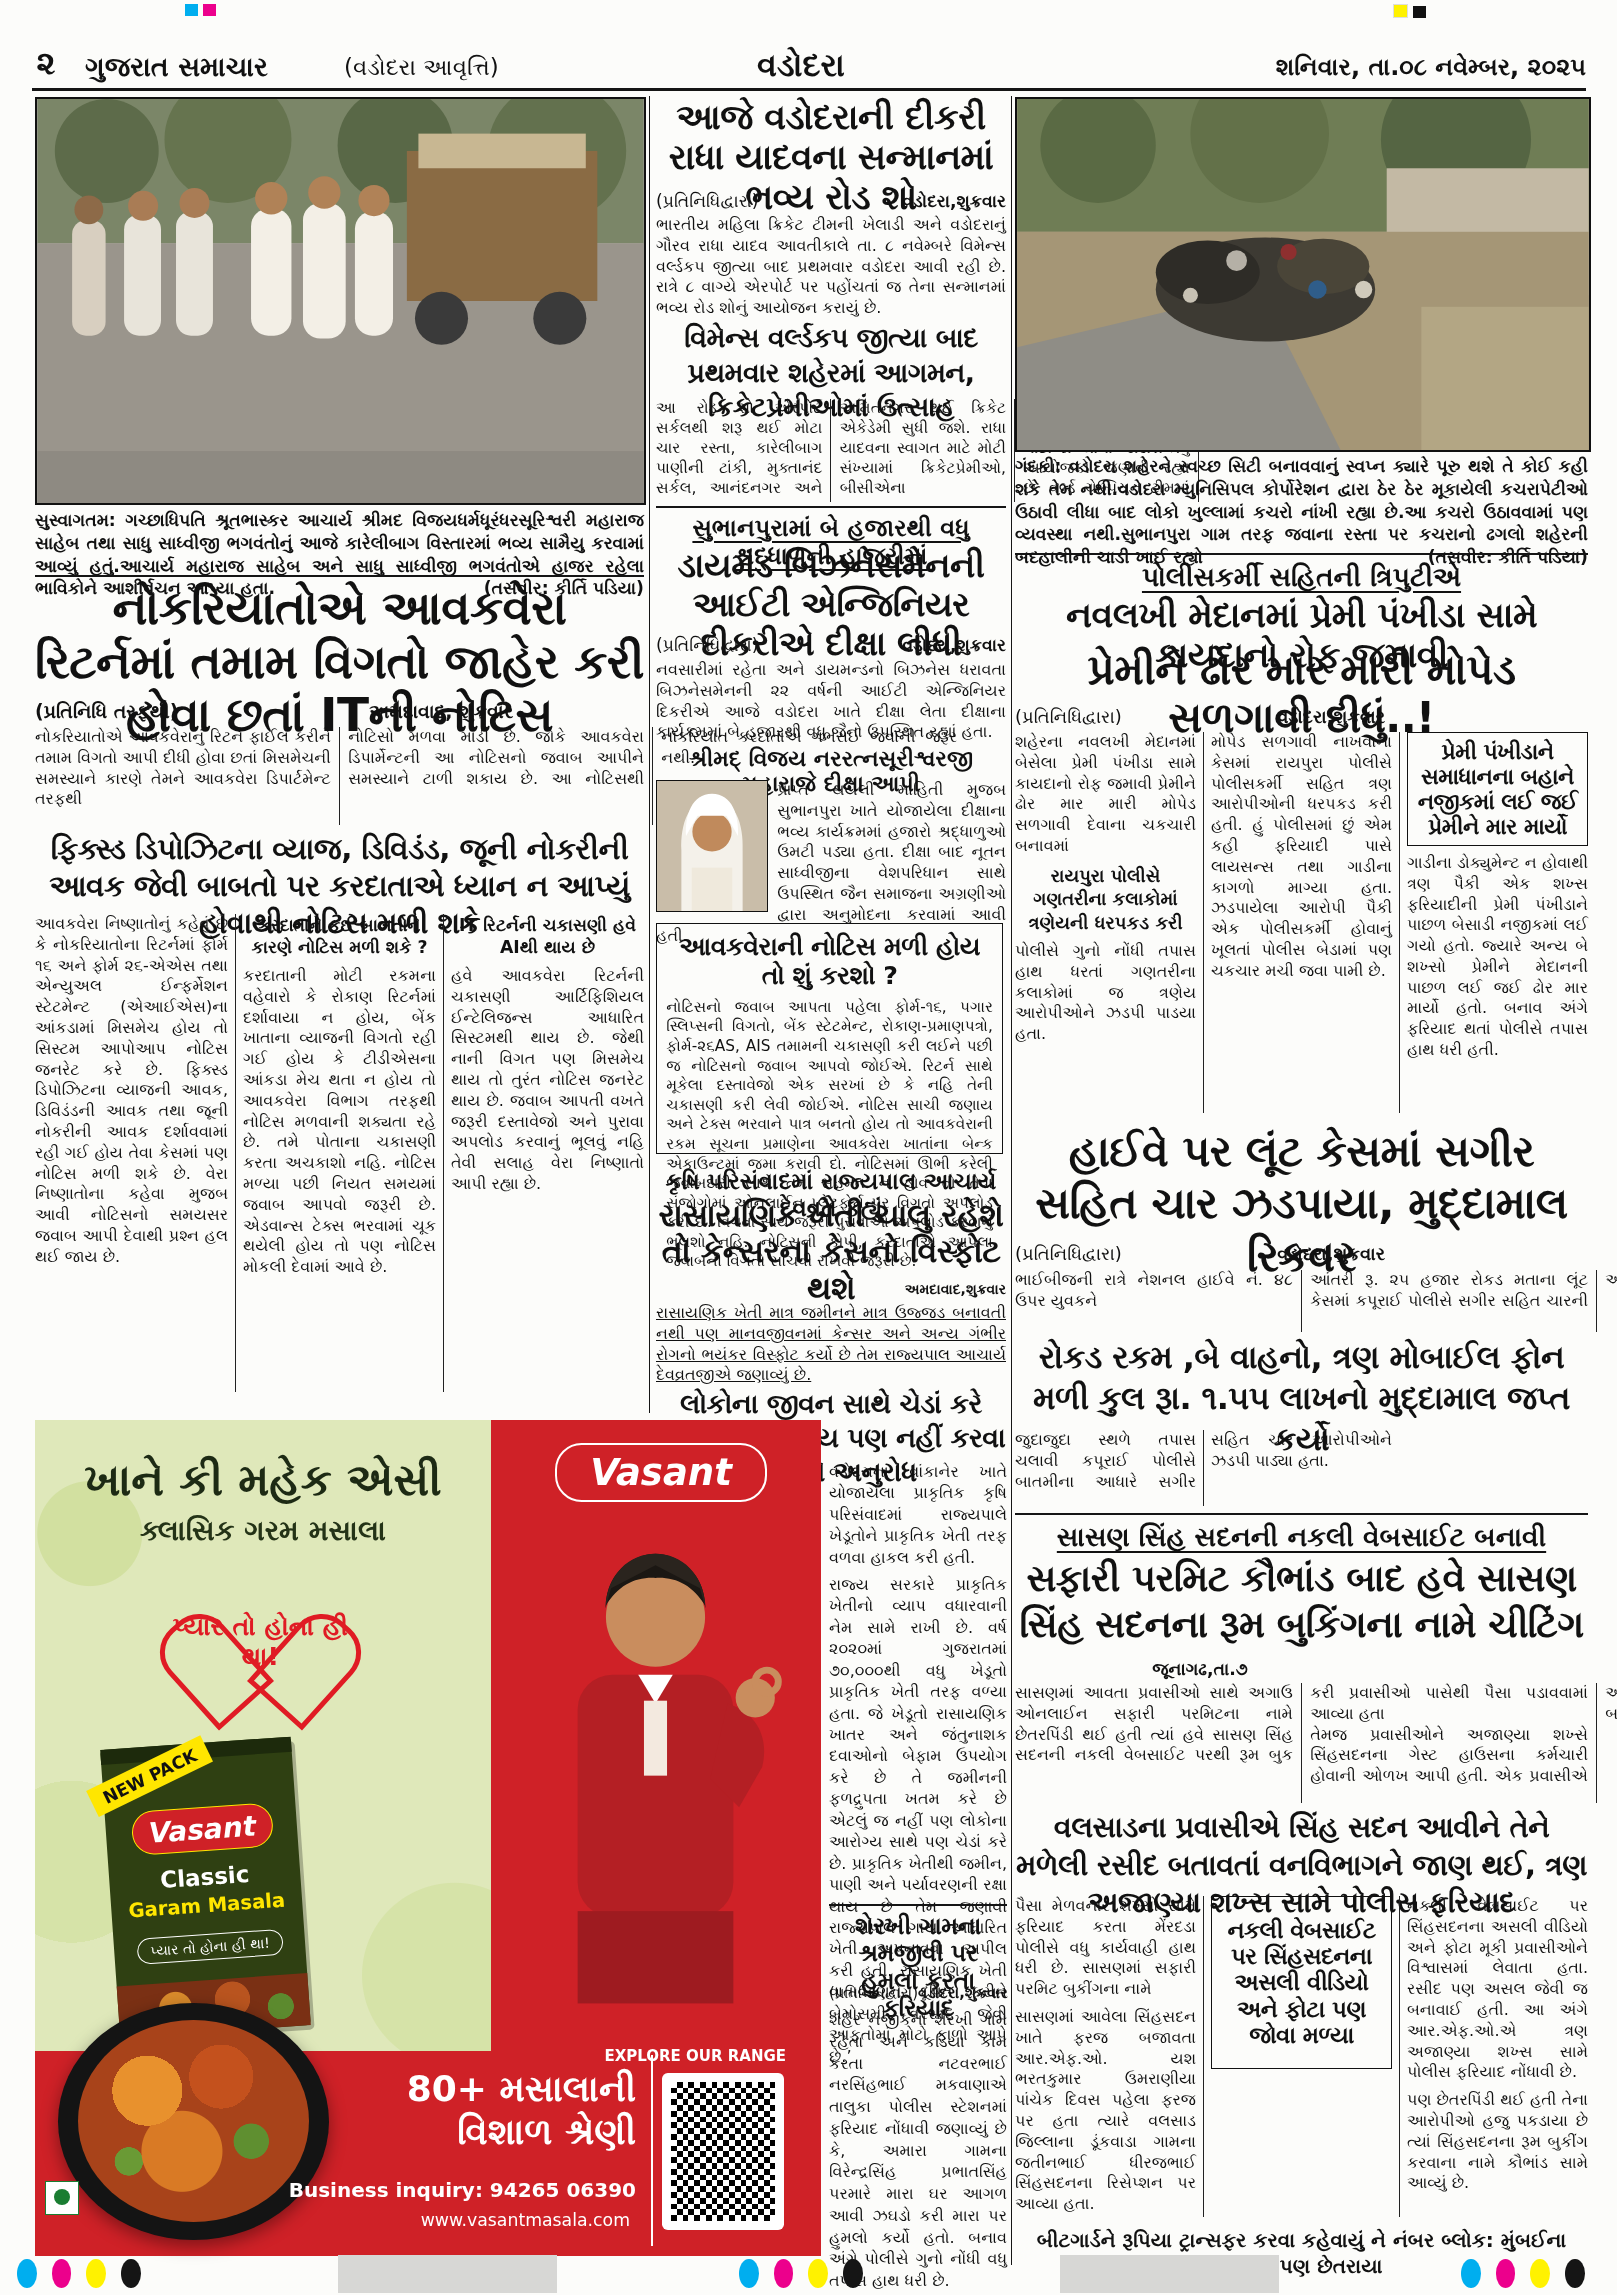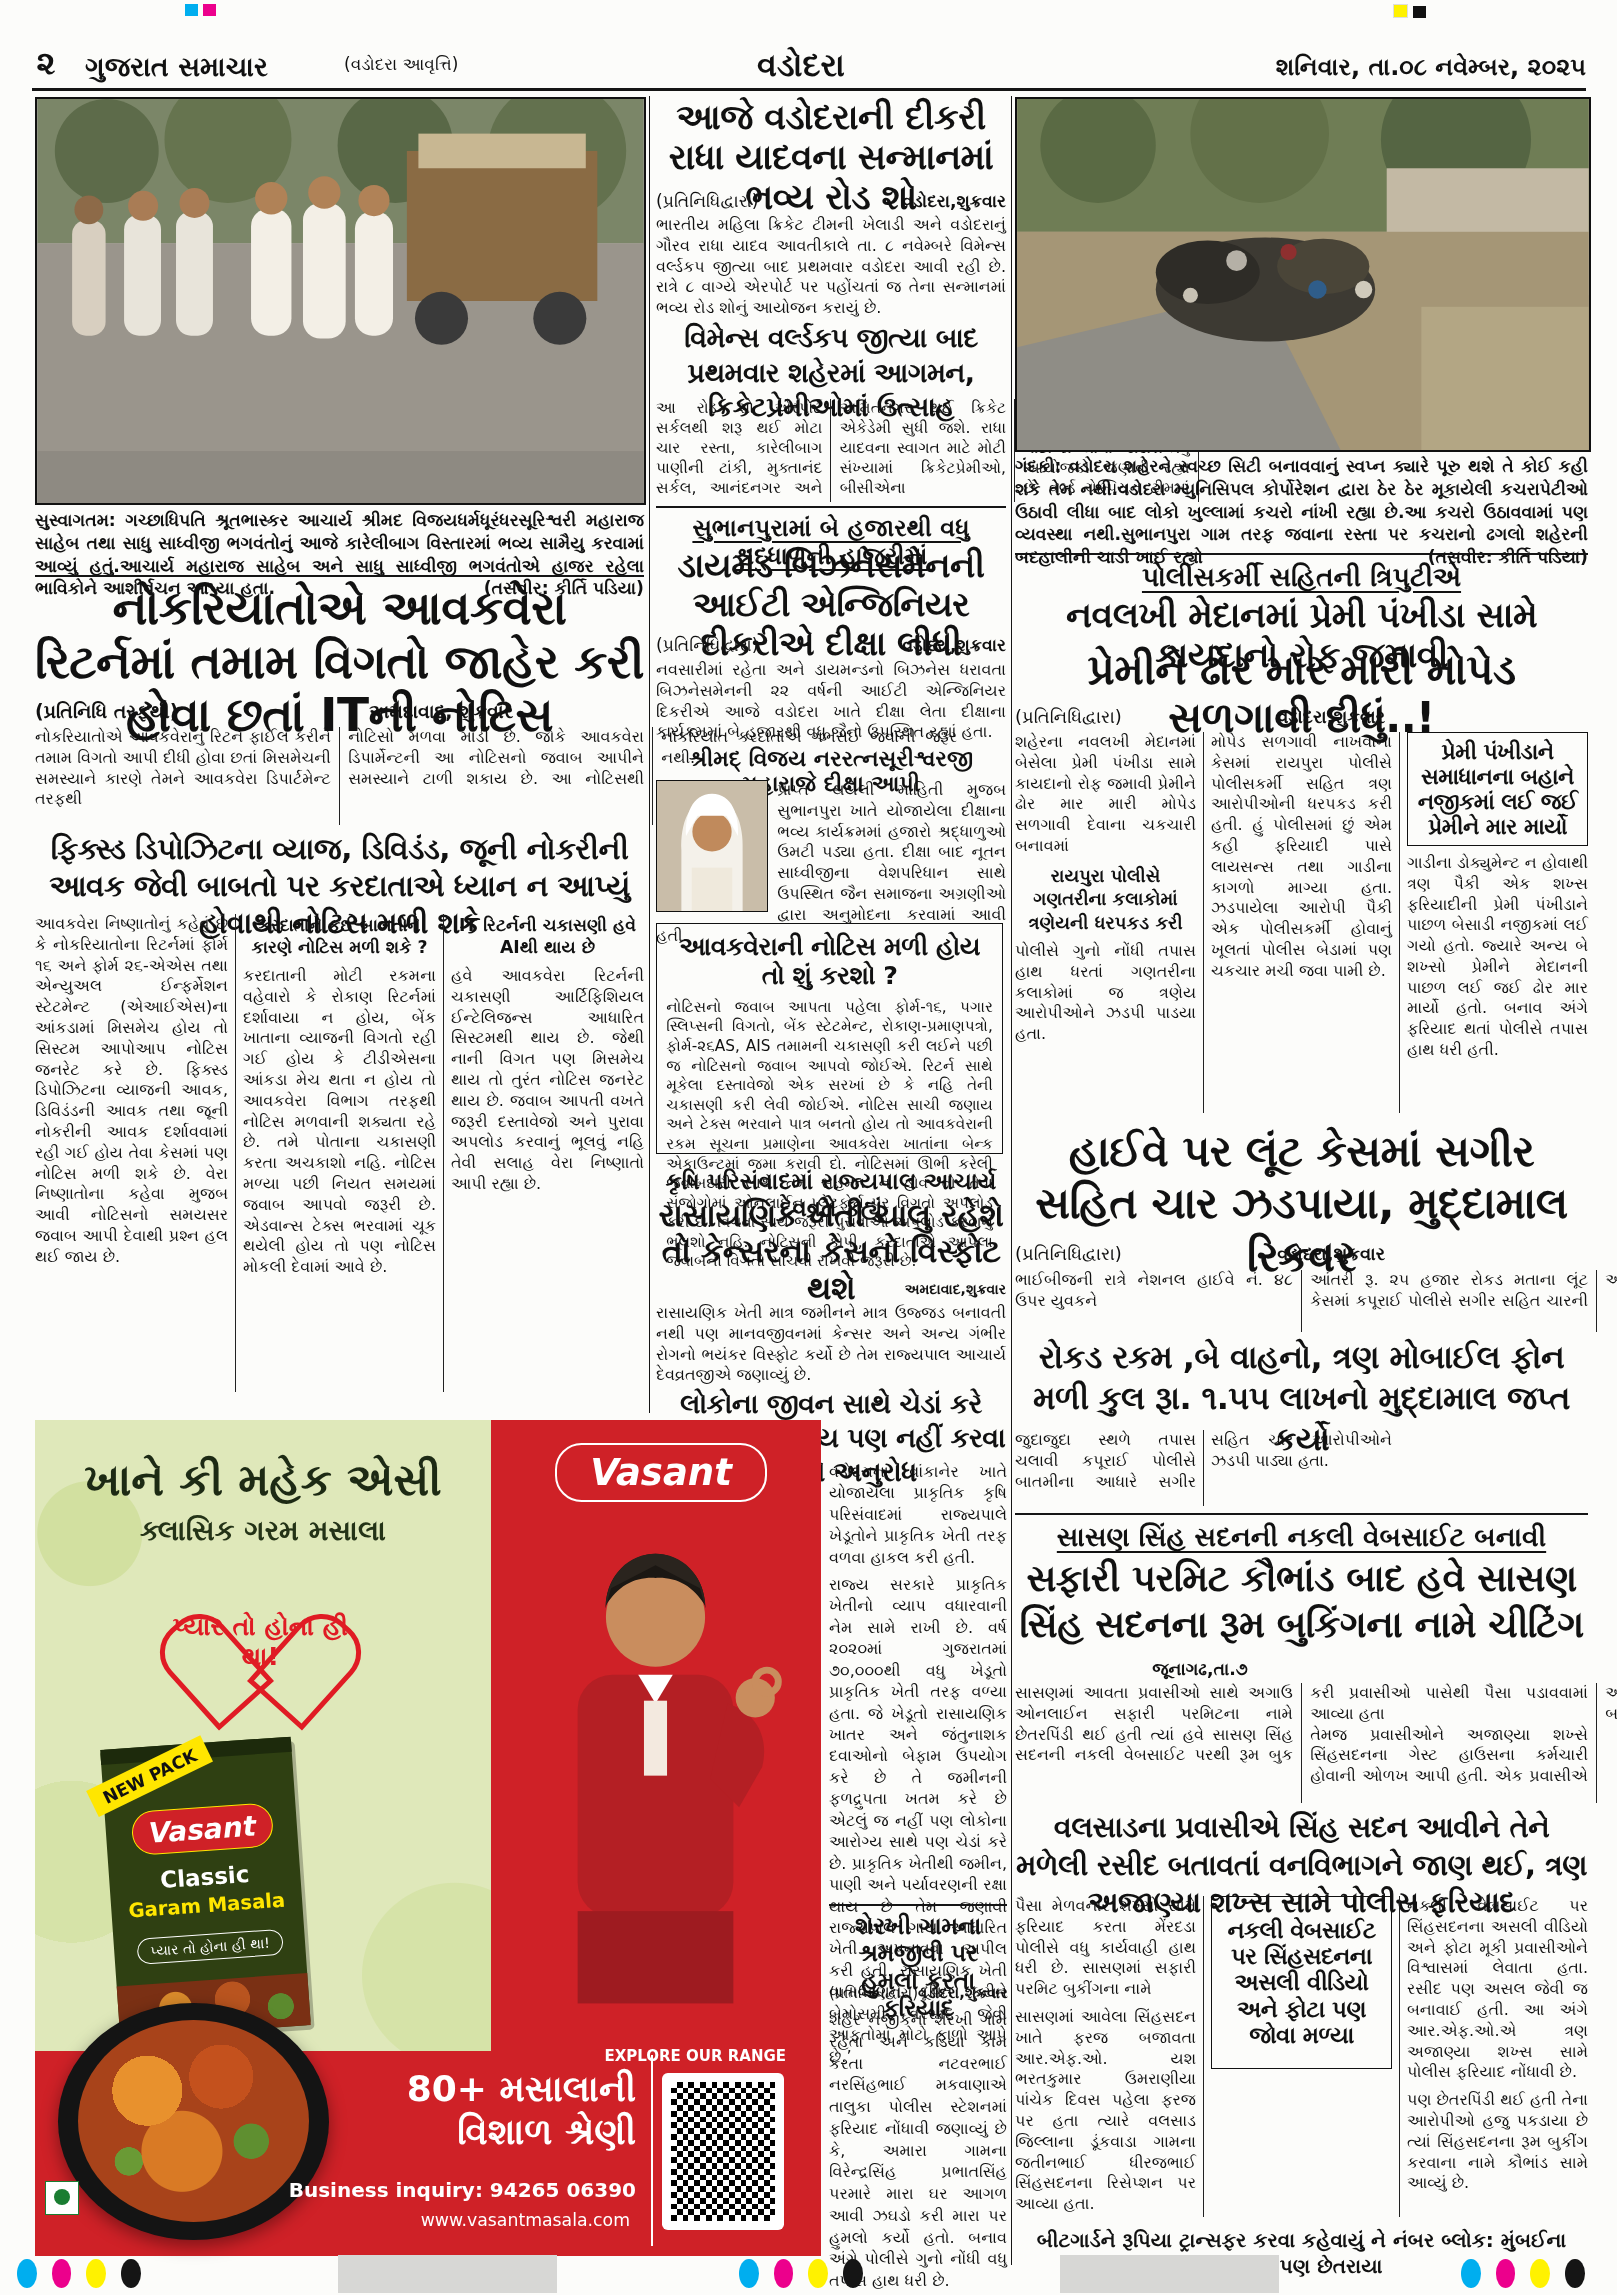--- a/index.html
+++ b/index.html
@@ -44,21 +44,21 @@
 <div class="abs" style="left:185px;top:3.5px;">
   <span class="sqm" style="background:#00aeef;"></span><span class="sqm" style="background:#ec008c;margin-left:5.8px;"></span>
 </div>
 <div class="abs" style="right:191px;top:3.5px;">
   <span class="sqm" style="background:#fff200;border:0.6px solid #ddd;"></span><span class="sqm" style="background:#111;margin-left:5.8px;"></span>
 </div>
 
 <div class="abs" style="left:32px;top:38px;width:1554px;height:49px;">
   <span class="abs b" style="left:4.6px;top:5.8px;font-size:32px;">૨</span>
   <span class="abs b" style="left:53px;top:12.7px;font-size:27px;">ગુજરાત સમાચાર</span>
-  <span class="abs" style="left:312px;top:16px;font-size:17px;">(વડોદરા આવૃત્તિ)</span>
+  <span class="abs" style="left:312px;top:16px;font-size:23px;">(વડોદરા આવૃત્તિ)</span>
   <span class="abs b" style="left:725px;top:8px;font-size:32px;">વડોદરા</span>
   <span class="abs b" style="right:0px;top:15px;font-size:24px;">શનિવાર, તા.૦૮ નવેમ્બર, ૨૦૨૫</span>
 </div>
 <div class="abs rule" style="left:32px;top:88px;width:1554px;height:2.9px;"></div>
 
 <div class="abs rule" style="left:649px;top:96px;width:1.2px;height:1317px;"></div>
 <div class="abs rule" style="left:1011px;top:96px;width:1.2px;height:2169px;"></div>
 
 <div class="abs photo" style="left:35px;top:97px;width:607px;height:404px;">
   <svg width="607" height="404" viewBox="0 0 1050 700">
@@ -150,21 +150,21 @@
   <div class="j" style="font-size:16px;line-height:1.3;">પ્રાપ્ત થયેલી માહિતી મુજબ સુભાનપુરા ખાતે યોજાયેલા દીક્ષાના ભવ્ય કાર્યક્રમમાં હજારો શ્રદ્ધાળુઓ ઉમટી પડ્યા હતા. દીક્ષા બાદ નૂતન સાધ્વીજીના વેશપરિધાન સાથે ઉપસ્થિત જૈન સમાજના અગ્રણીઓ દ્વારા અનુમોદના કરવામાં આવી હતી.</div>
 </div>
 <div class="abs boxed" style="left:656px;top:923px;width:347px;height:231px;padding:8px 9.2px;box-sizing:border-box;">
   <div class="hl c" style="font-size:25.4px;margin-bottom:8px;">આવકવેરાની નોટિસ મળી હોય તો શું કરશો ?</div>
   <div class="j" style="font-size:15.3px;line-height:1.28;">નોટિસનો જવાબ આપતા પહેલા ફોર્મ-૧૬, પગાર સ્લિપ્સની વિગતો, બેંક સ્ટેટમેન્ટ, રોકાણ-પ્રમાણપત્રો, ફોર્મ-૨૬AS, AIS તમામની ચકાસણી કરી લઈને પછી જ નોટિસનો જવાબ આપવો જોઈએ. રિટર્ન સાથે મૂકેલા દસ્તાવેજો એક સરખાં છે કે નહિ તેની ચકાસણી કરી લેવી જોઈએ. નોટિસ સાચી જણાય અને ટેક્સ ભરવાને પાત્ર બનતો હોય તો આવકવેરાની રકમ સૂચના પ્રમાણેના આવકવેરા ખાતાંના બેન્ક એકાઉન્ટમાં જમા કરાવી દો. નોટિસમાં ઊભી કરેલી જવાબદારી સાથે તમે સહમત ન હોવ તો તેવા સંજોગોમાં ઓનલાઈન પ્લેટફોર્મ પર વિગતો અપલોડ કરી દો. વિગતો સાથે જરૂરી પુરાવાઓ અપલોડ કરવાનું ભૂલશો નહિ. નોટિસની કોપી, કરદાતાએ આપેલા જવાબની વિગતો સાચવી રાખવી જરૂરી છે.</div>
 </div>
 
 <div class="abs b c" style="left:656px;top:1168px;width:350px;font-size:23px;">કૃષિ પરિસંવાદમાં રાજ્યપાલ આચાર્ય દેવવ્રતે કહ્યું</div>
 <div class="abs hl c" style="left:656px;top:1197px;width:350px;font-size:32px;">રાસાયણિક ખેતી ચાલુ રહેશે તો કેન્સરના કેસનો વિસ્ફોટ થશે</div>
 <div class="abs b" style="left:656px;top:1281px;width:350px;font-size:14px;text-align:right;">અમદાવાદ,શુક્રવાર</div>
-<div class="abs j" style="left:656px;top:1303px;width:350px;font-size:16px;line-height:1.3;">રાસાયણિક ખેતી માત્ર જમીનને માત્ર ઉજ્જડ બનાવતી નથી પણ માનવજીવનમાં કેન્સર અને અન્ય ગંભીર રોગનો ભયંકર વિસ્ફોટ કર્યો છે તેમ રાજ્યપાલ આચાર્ય દેવવ્રતજીએ જણાવ્યું છે.</div>
+<div class="abs j" style="left:656px;top:1303px;width:350px;font-size:16px;line-height:1.3;text-decoration:underline;">રાસાયણિક ખેતી માત્ર જમીનને માત્ર ઉજ્જડ બનાવતી નથી પણ માનવજીવનમાં કેન્સર અને અન્ય ગંભીર રોગનો ભયંકર વિસ્ફોટ કર્યો છે તેમ રાજ્યપાલ આચાર્ય દેવવ્રતજીએ જણાવ્યું છે.</div>
 <div class="abs hl c" style="left:656px;top:1387px;width:350px;font-size:27px;line-height:1.26;">લોકોના જીવન સાથે ચેડાં કરે તેવી ખેતી ક્યારેય પણ નહીં કરવા ખેડૂતોને અનુરોધ</div>
 
 <div class="abs j" style="left:829px;top:1461px;width:178px;font-size:16px;line-height:1.34;">
   <div style="margin-bottom:5.8px;">વડોદરાના વાંકાનેર ખાતે યોજાયેલા પ્રાકૃતિક કૃષિ પરિસંવાદમાં રાજ્યપાલે ખેડૂતોને પ્રાકૃતિક ખેતી તરફ વળવા હાકલ કરી હતી.</div>
   <div>રાજ્ય સરકારે પ્રાકૃતિક ખેતીનો વ્યાપ વધારવાની નેમ સામે રાખી છે. વર્ષ ૨૦૨૦માં ગુજરાતમાં ૭૦,૦૦૦થી વધુ ખેડૂતો પ્રાકૃતિક ખેતી તરફ વળ્યા હતા. જે ખેડૂતો રાસાયણિક ખાતર અને જંતુનાશક દવાઓનો બેફામ ઉપયોગ કરે છે તે જમીનની ફળદ્રુપતા ખતમ કરે છે એટલું જ નહીં પણ લોકોના આરોગ્ય સાથે પણ ચેડાં કરે છે. પ્રાકૃતિક ખેતીથી જમીન, પાણી અને પર્યાવરણની રક્ષા થાય છે તેમ જણાવી રાજ્યપાલે ગાય આધારિત ખેતી અપનાવવા અપીલ કરી હતી. રાસાયણિક ખેતી વાતાવરણને દૂષિત કરીને બેમોસમી વરસાદ જેવી આફતોમાં મોટો ફાળો આપે છે.’</div>
 </div>
 <div class="abs rule" style="left:829px;top:1904px;width:178px;height:1.7px;"></div>
 <div class="abs hl c" style="left:829px;top:1913px;width:178px;font-size:24px;">શેરખી ગામના શ્રમજીવી પર હુમલો કરતા ફરિયાદ</div>
 <div class="abs" style="left:829px;top:1984px;width:178px;font-size:15px;display:flex;justify-content:space-between;">
   <span>(પ્રતિનિધિદ્વારા)</span>

